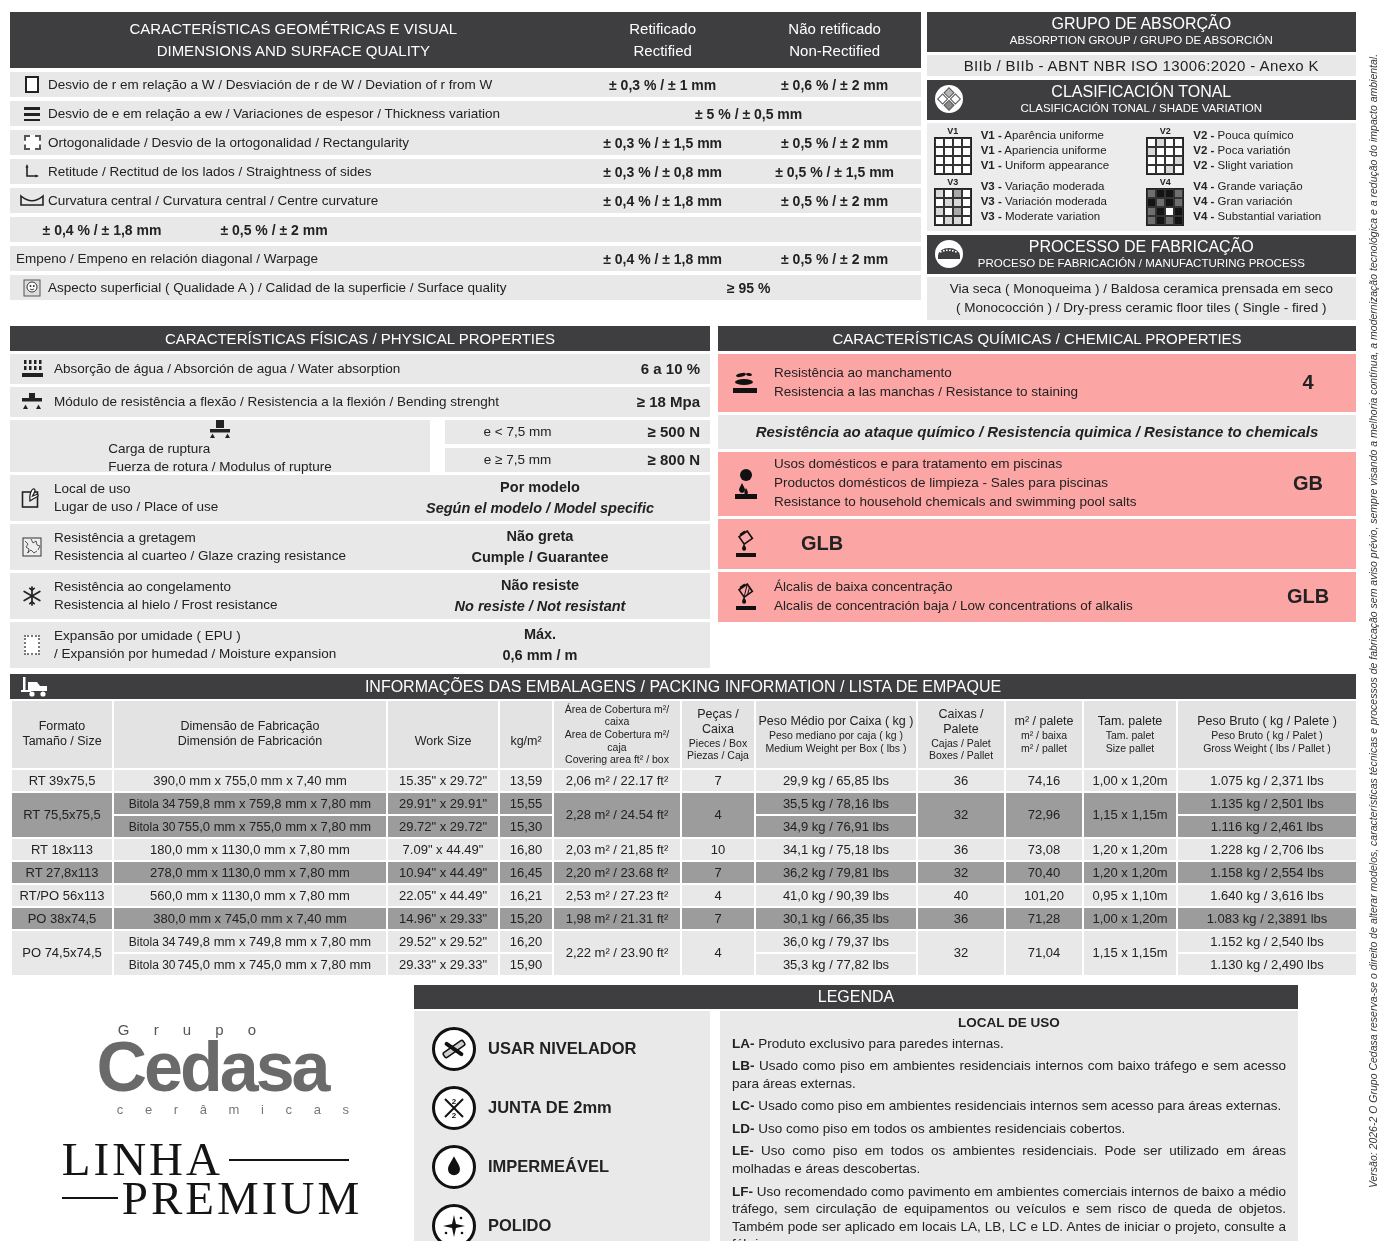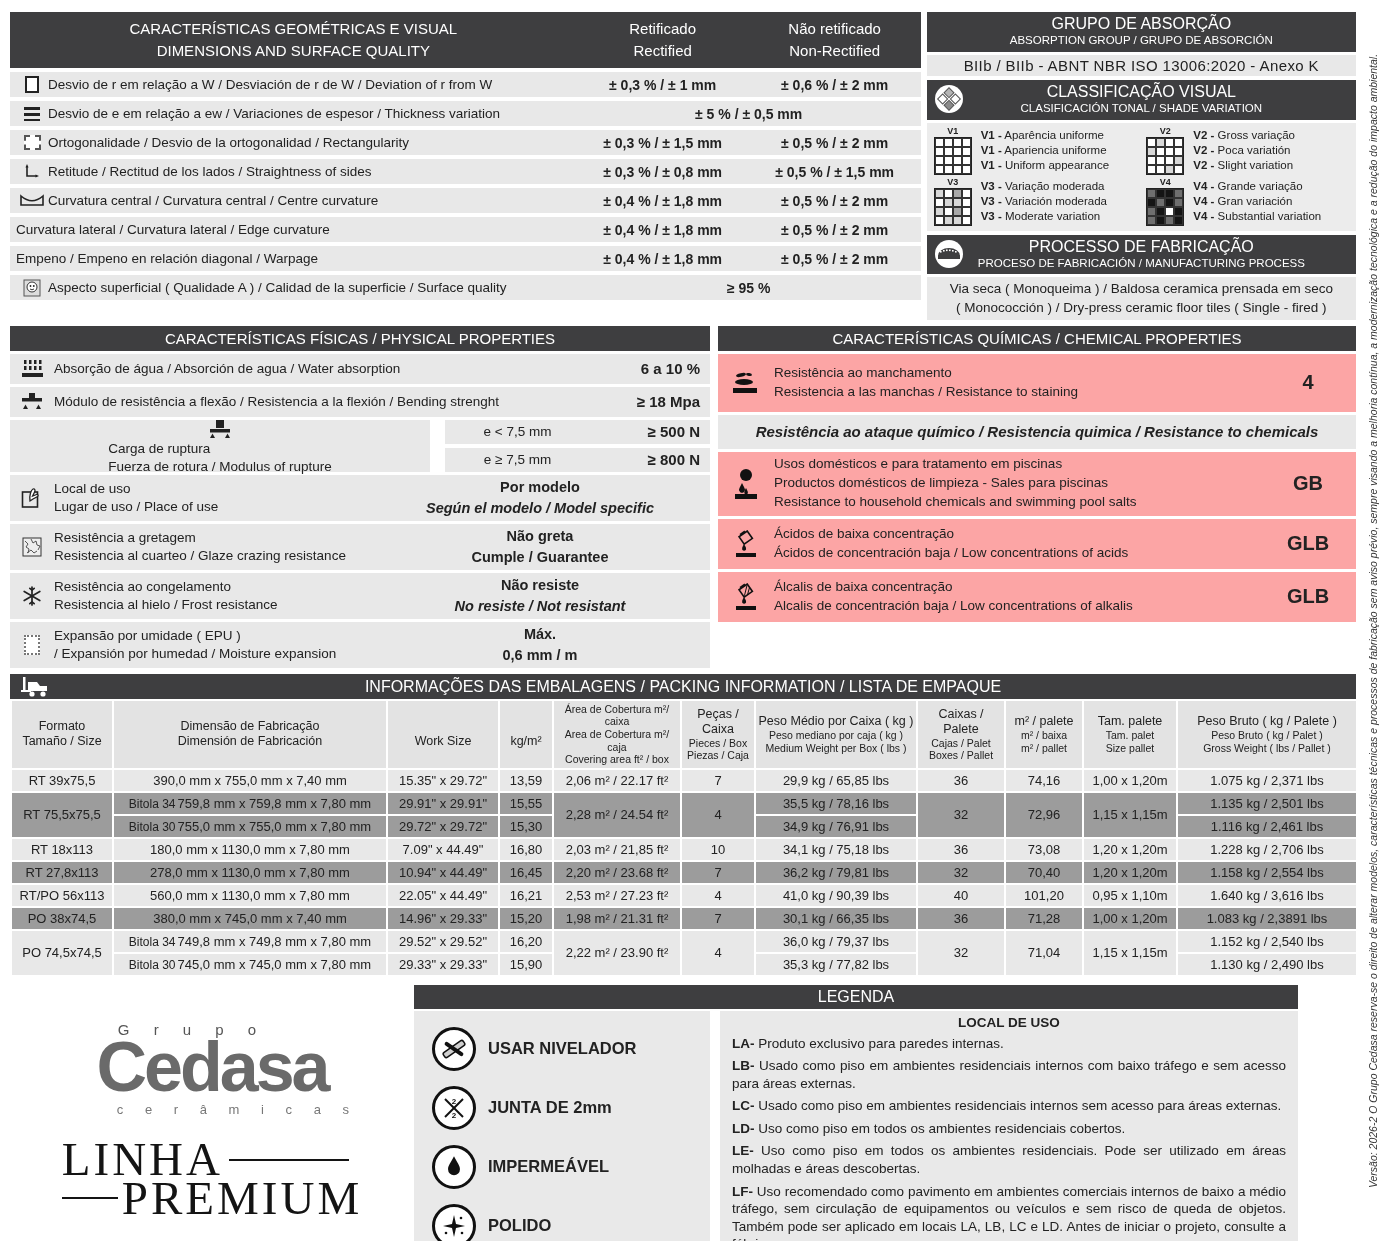--- a/index.html
+++ b/index.html
@@ -157,21 +157,20 @@
         <span class="geo-icon">
           <svg width="24" height="13" viewBox="0 0 24 13">
               <path d="M1 2 C8 8 16 8 23 2 L23 11 H1 Z" fill="none" stroke="#222" stroke-width="1.6"></path>
             </svg>
         </span>
         <span class="geo-label">Curvatura central / Curvatura central  / Centre curvature</span>
         <span class="geo-val">± 0,4 % / ± 1,8 mm</span>
         <span class="geo-val">± 0,5 % / ± 2 mm</span>
       </div>
       <div class="geo-row">
-        <span class="geo-label">Curvatura lateral / Curvatura lateral / Edge curvature</span>
         <span class="geo-val">± 0,4 % / ± 1,8 mm</span>
         <span class="geo-val">± 0,5 % / ± 2 mm</span>
       </div>
       <div class="geo-row">
         <span class="geo-label">Empeno / Empeno en relación diagonal / Warpage</span>
         <span class="geo-val">± 0,4 % / ± 1,8 mm</span>
         <span class="geo-val">± 0,5 % / ± 2 mm</span>
       </div>
       <div class="geo-row">
         <span class="geo-icon">
@@ -200,21 +199,21 @@
           <svg width="30" height="30" viewBox="0 0 30 30">
               <circle cx="15" cy="15" r="14" fill="#fff"></circle>
               <g transform="rotate(45 15 15)">
                 <rect x="7" y="7" width="7" height="7" fill="#b5b5b5" stroke="#555"></rect>
                 <rect x="16" y="7" width="7" height="7" fill="#fff" stroke="#555"></rect>
                 <rect x="7" y="16" width="7" height="7" fill="#fff" stroke="#555"></rect>
                 <rect x="16" y="16" width="7" height="7" fill="#8a8a8a" stroke="#555"></rect>
               </g>
             </svg>
         </span>
-        <div class="l1">CLASSIFICAÇÃO VISUAL</div>
+        <div class="l1">CLASIFICACIÓN TONAL</div>
         <div class="l2">CLASIFICACIÓN TONAL / SHADE VARIATION</div>
       </div>
       <div class="tonal-body">
         <div class="variant">
           <div class="vgrid-wrap">
             <div class="vcode">V1</div>
             <div class="vgrid">
                 <div class="tcell s0"></div>
                 <div class="tcell s0"></div>
                 <div class="tcell s0"></div>
@@ -255,21 +254,21 @@
                 <div class="tcell s0"></div>
                 <div class="tcell s0"></div>
                 <div class="tcell s1"></div>
                 <div class="tcell s0"></div>
                 <div class="tcell s0"></div>
                 <div class="tcell s1"></div>
                 <div class="tcell s0"></div>
               </div>
           </div>
           <div class="vlines">
-            <div><b>V2 -</b> <span>Gross variação</span></div>
+            <div><b>V2 -</b> <span>Pouca químico</span></div>
             <div><b>V2 -</b> <span>Poca variatión</span></div>
             <div><b>V2 -</b> <span>Slight variation</span></div>
           </div>
         </div>
         <div class="variant">
           <div class="vgrid-wrap">
             <div class="vcode">V3</div>
             <div class="vgrid">
                 <div class="tcell s1"></div>
                 <div class="tcell s0"></div>
@@ -534,24 +533,20 @@
         <span class="cicon">
           <svg width="26" height="28" viewBox="0 0 26 28">
               <g transform="rotate(-35 13 8)">
                 <rect x="8" y="3" width="10" height="9" fill="none" stroke="#111" stroke-width="1.6"></rect>
                 <rect x="10" y="1" width="6" height="2" fill="#111"></rect>
               </g>
               <path d="M11 14 c-1 2 -1.8 3 -1.8 4.2 a2 2 0 1 0 3.8 0 C13 17 12 16 11 14 Z" fill="#111"></path>
               <rect x="3" y="23" width="20" height="4" fill="#111"></rect>
             </svg>
         </span>
-        <span class="clines">
-          <div>Ácidos de baixa concentração</div>
-          <div>Ácidos de concentración baja / Low concentrations of acids</div>
-        </span>
         <span class="cval">GLB</span>
       </div>
 
       <div class="crow" style="height:50px;">
         <span class="cicon">
           <svg width="26" height="28" viewBox="0 0 26 28">
               <g transform="rotate(-35 13 8)">
                 <rect x="8" y="3" width="10" height="9" fill="none" stroke="#111" stroke-width="1.6"></rect>
                 <path d="M9 11 l8 -7 M12 12 l6 -5" stroke="#111" stroke-width="1"></path>
                 <rect x="10" y="1" width="6" height="2" fill="#111"></rect>

